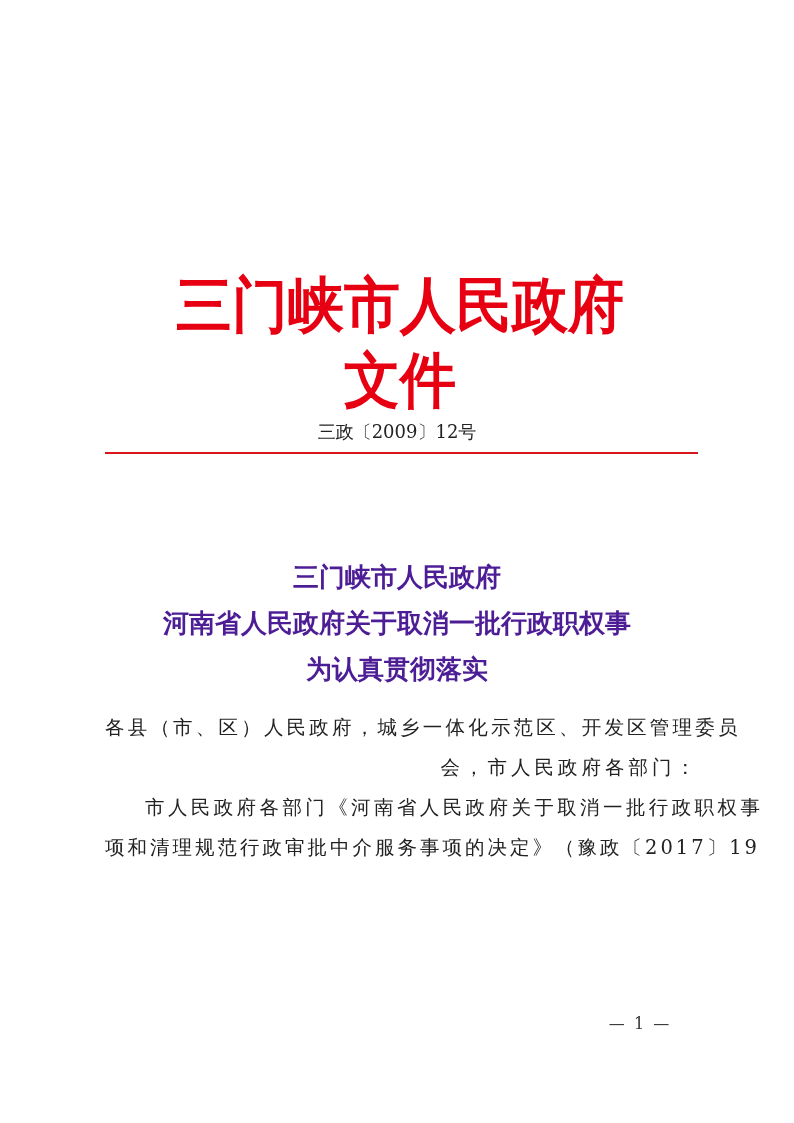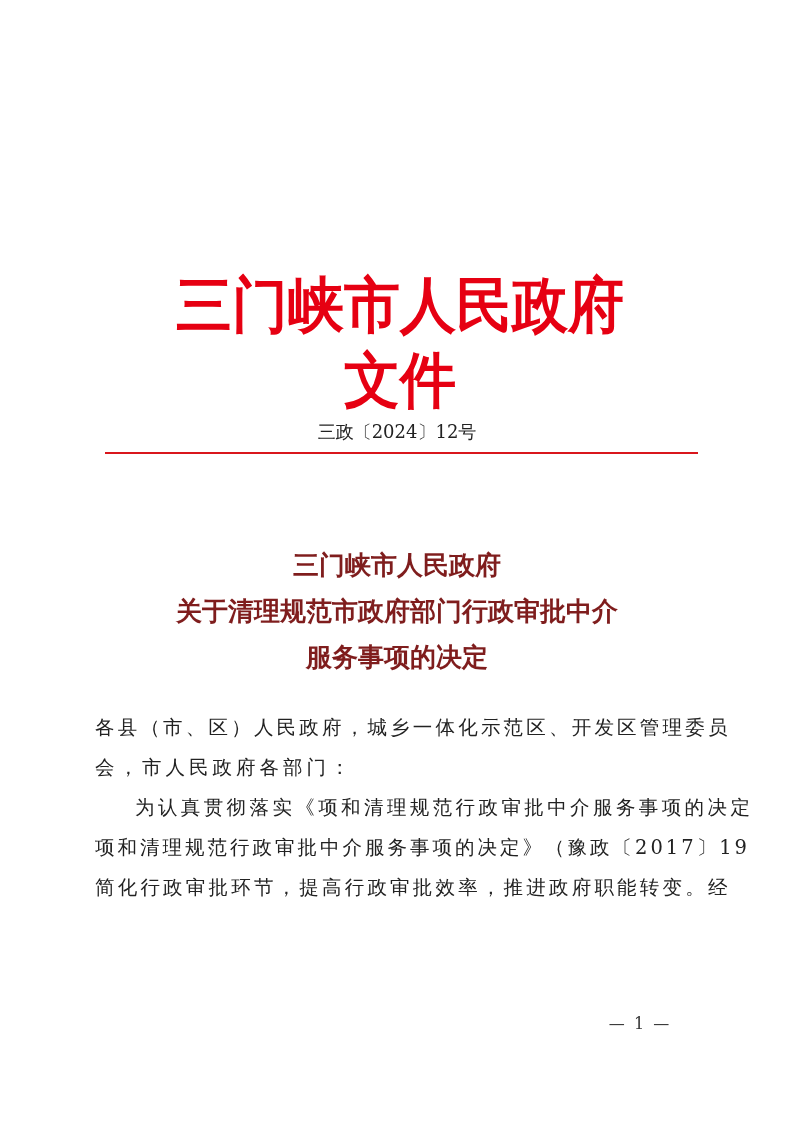--- a/index.html
+++ b/index.html
@@ -13,69 +13,66 @@
     }
     .docno {
       position: absolute; left: 0; width: 794px; top: 420px; text-align: center;
       font-family: "DejaVu Serif", "Liberation Serif", serif;
       font-size: 18px; color: #222; line-height: 24px;
     }
     .redrule {
       position: absolute; left: 105px; top: 452px; width: 593px; height: 2px; background: #d9161c;
     }
     .title {
-      position: absolute; left: 0; width: 794px; top: 542px; text-align: center;
+      position: absolute; left: 0; width: 794px; top: 554px; text-align: center;
       font-family: "DejaVu Serif", "Liberation Serif", serif;
-      font-size: 26px; font-weight: bold; color: #7f1d1d; line-height: 46px;
+      font-size: 26px; font-weight: bold; color: #4c1d95; line-height: 46px;
     }
     .title div { white-space: nowrap; }
     .body {
-      position: absolute; left: 95px; top: 708px; width: 594px;
+      position: absolute; left: 105px; top: 708px; width: 594px;
       font-family: "DejaVu Serif", "Liberation Serif", serif;
       font-size: 19.5px; color: #222; line-height: 40px;
     }
     .body .line { white-space: nowrap; display: flex; justify-content: space-between; }
-    .body .line.left { justify-content: flex-start; letter-spacing: 4px; }
+    .body .line.left { justify-content: flex-end; letter-spacing: 4px; }
     .body .indent { padding-left: 40px; }
     .pageno {
       position: absolute; left: 600px; top: 1014px; width: 80px; text-align: center;
       font-family: "DejaVu Serif", "Liberation Serif", serif;
       font-size: 16px; color: #333; letter-spacing: 2px;
     }
   </style>
 </head>
 <body>
 
 <div class="page">
 
   <div class="masthead">三门峡市人民政府文件</div>
 
-  <div class="docno">三政〔2024〕12号</div>
+  <div class="docno">三政〔2009〕12号</div>
 
   <div class="redrule"></div>
 
   <div class="title">
     <div>三门峡市人民政府</div>
-    <div>关于清理规范市政府部门行政审批中介</div>
-    <div>服务事项的决定</div>
+    <div>河南省人民政府关于取消一批行政职权事</div>
+    <div>为认真贯彻落实</div>
   </div>
 
   <div class="body">
     <div class="line">
         <span style="letter-spacing:3.2px">各县（市、区）人民政府，城乡一体化示范区、开发区管理委员</span>
       </div>
     <div class="line left">
         <span>会，市人民政府各部门：</span>
       </div>
     <div class="line indent">
-        <span style="letter-spacing:3.4px">为认真贯彻落实《项和清理规范行政审批中介服务事项的决定</span>
+        <span style="letter-spacing:3.4px">市人民政府各部门《河南省人民政府关于取消一批行政职权事</span>
       </div>
     <div class="line">
         <span style="letter-spacing:3px">项和清理规范行政审批中介服务事项的决定》（豫政〔2017〕19</span>
-      </div>
-    <div class="line">
-        <span style="letter-spacing:3.2px">简化行政审批环节，提高行政审批效率，推进政府职能转变。经</span>
       </div>
   </div>
 
   <div class="pageno">— 1 —</div>
 
 </div>
 
 </body></html>

